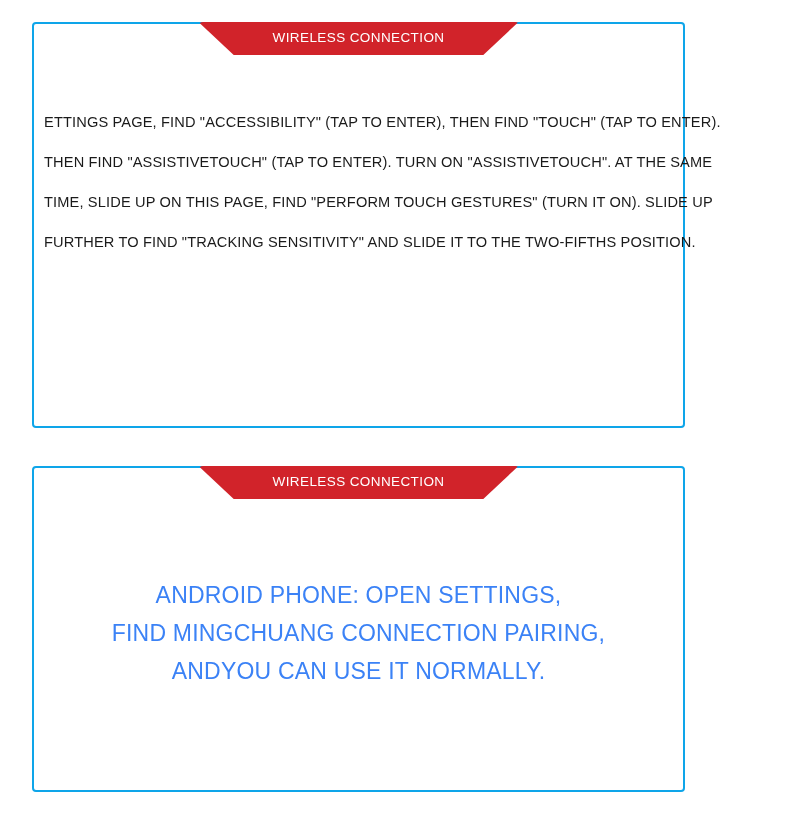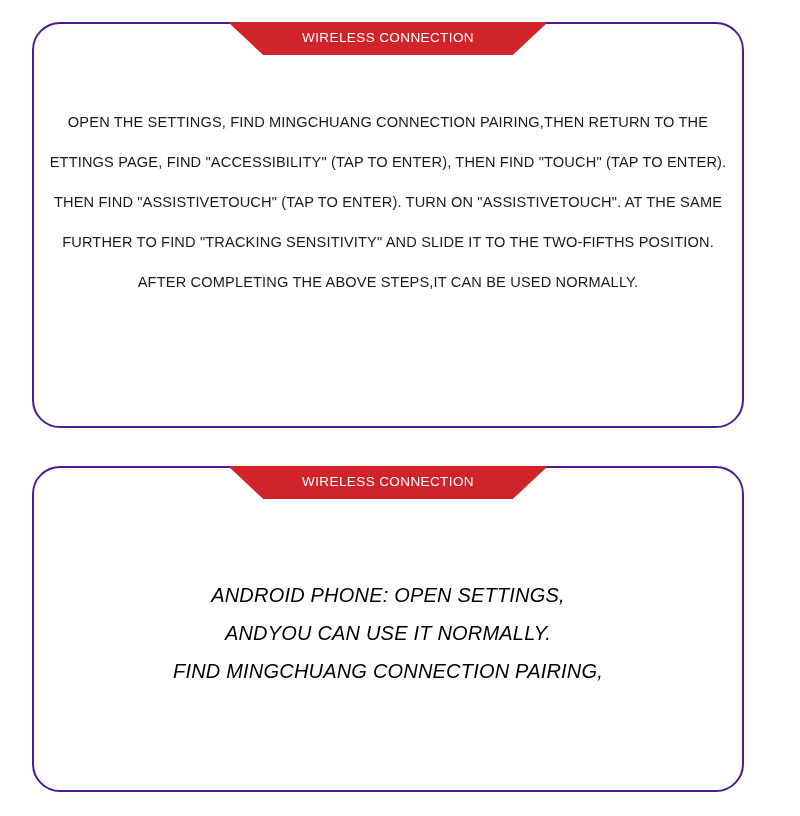--- a/index.html
+++ b/index.html
@@ -19,23 +19,23 @@
   .page {
     width: 800px;
     height: 816px;
     position: relative;
     box-sizing: border-box;
   }
 
   .card {
     position: absolute;
     left: 32px;
-    width: 712px;
-    border: 2px solid #4c1d95;
-    border-radius: 28px;
+    width: 653px;
+    border: 2px solid #0ea5e9;
+    border-radius: 4px;
     box-sizing: border-box;
     background: #ffffff;
   }
 
   .card-iphone {
     top: 22px;
     height: 406px;
   }
 
   .card-android {
@@ -88,56 +88,54 @@
     color: #1a1a1a;
     white-space: nowrap;
   }
 
   .body-android {
     top: 108px;
     padding: 0 14px;
   }
   .body-android .line {
     display: block;
-    font-size: 20px;
+    font-size: 23px;
     line-height: 38px;
     letter-spacing: 0.2px;
-    color: #000000;
+    color: #3b82f6;
     white-space: nowrap;
-    font-style: italic;
   }
 </style>
 </head>
 <body>
 
 <div class="page">
 
   <div class="card card-iphone">
 
     <div class="ribbon">
       <span class="ribbon-line">WIRELESS CONNECTION</span>
     </div>
 
     <div class="card-body body-iphone">
-      <span class="line">OPEN THE SETTINGS, FIND MINGCHUANG CONNECTION PAIRING,THEN RETURN TO THE</span>
       <span class="line">ETTINGS PAGE, FIND "ACCESSIBILITY" (TAP TO ENTER), THEN FIND "TOUCH" (TAP TO ENTER).</span>
       <span class="line">THEN FIND "ASSISTIVETOUCH" (TAP TO ENTER). TURN ON "ASSISTIVETOUCH". AT THE SAME</span>
+      <span class="line">TIME, SLIDE UP ON THIS PAGE, FIND "PERFORM TOUCH GESTURES" (TURN IT ON). SLIDE UP</span>
       <span class="line">FURTHER TO FIND "TRACKING SENSITIVITY" AND SLIDE IT TO THE TWO-FIFTHS POSITION.</span>
-      <span class="line">AFTER COMPLETING THE ABOVE STEPS,IT CAN BE USED NORMALLY.</span>
     </div>
 
   </div>
 
   <div class="card card-android">
 
     <div class="ribbon">
       <span class="ribbon-line">WIRELESS CONNECTION</span>
     </div>
 
     <div class="card-body body-android">
       <span class="line">ANDROID PHONE: OPEN SETTINGS,</span>
+      <span class="line">FIND MINGCHUANG CONNECTION PAIRING,</span>
       <span class="line">ANDYOU CAN USE IT NORMALLY.</span>
-      <span class="line">FIND MINGCHUANG CONNECTION PAIRING,</span>
     </div>
 
   </div>
 
 </div>
 
 </body></html>

